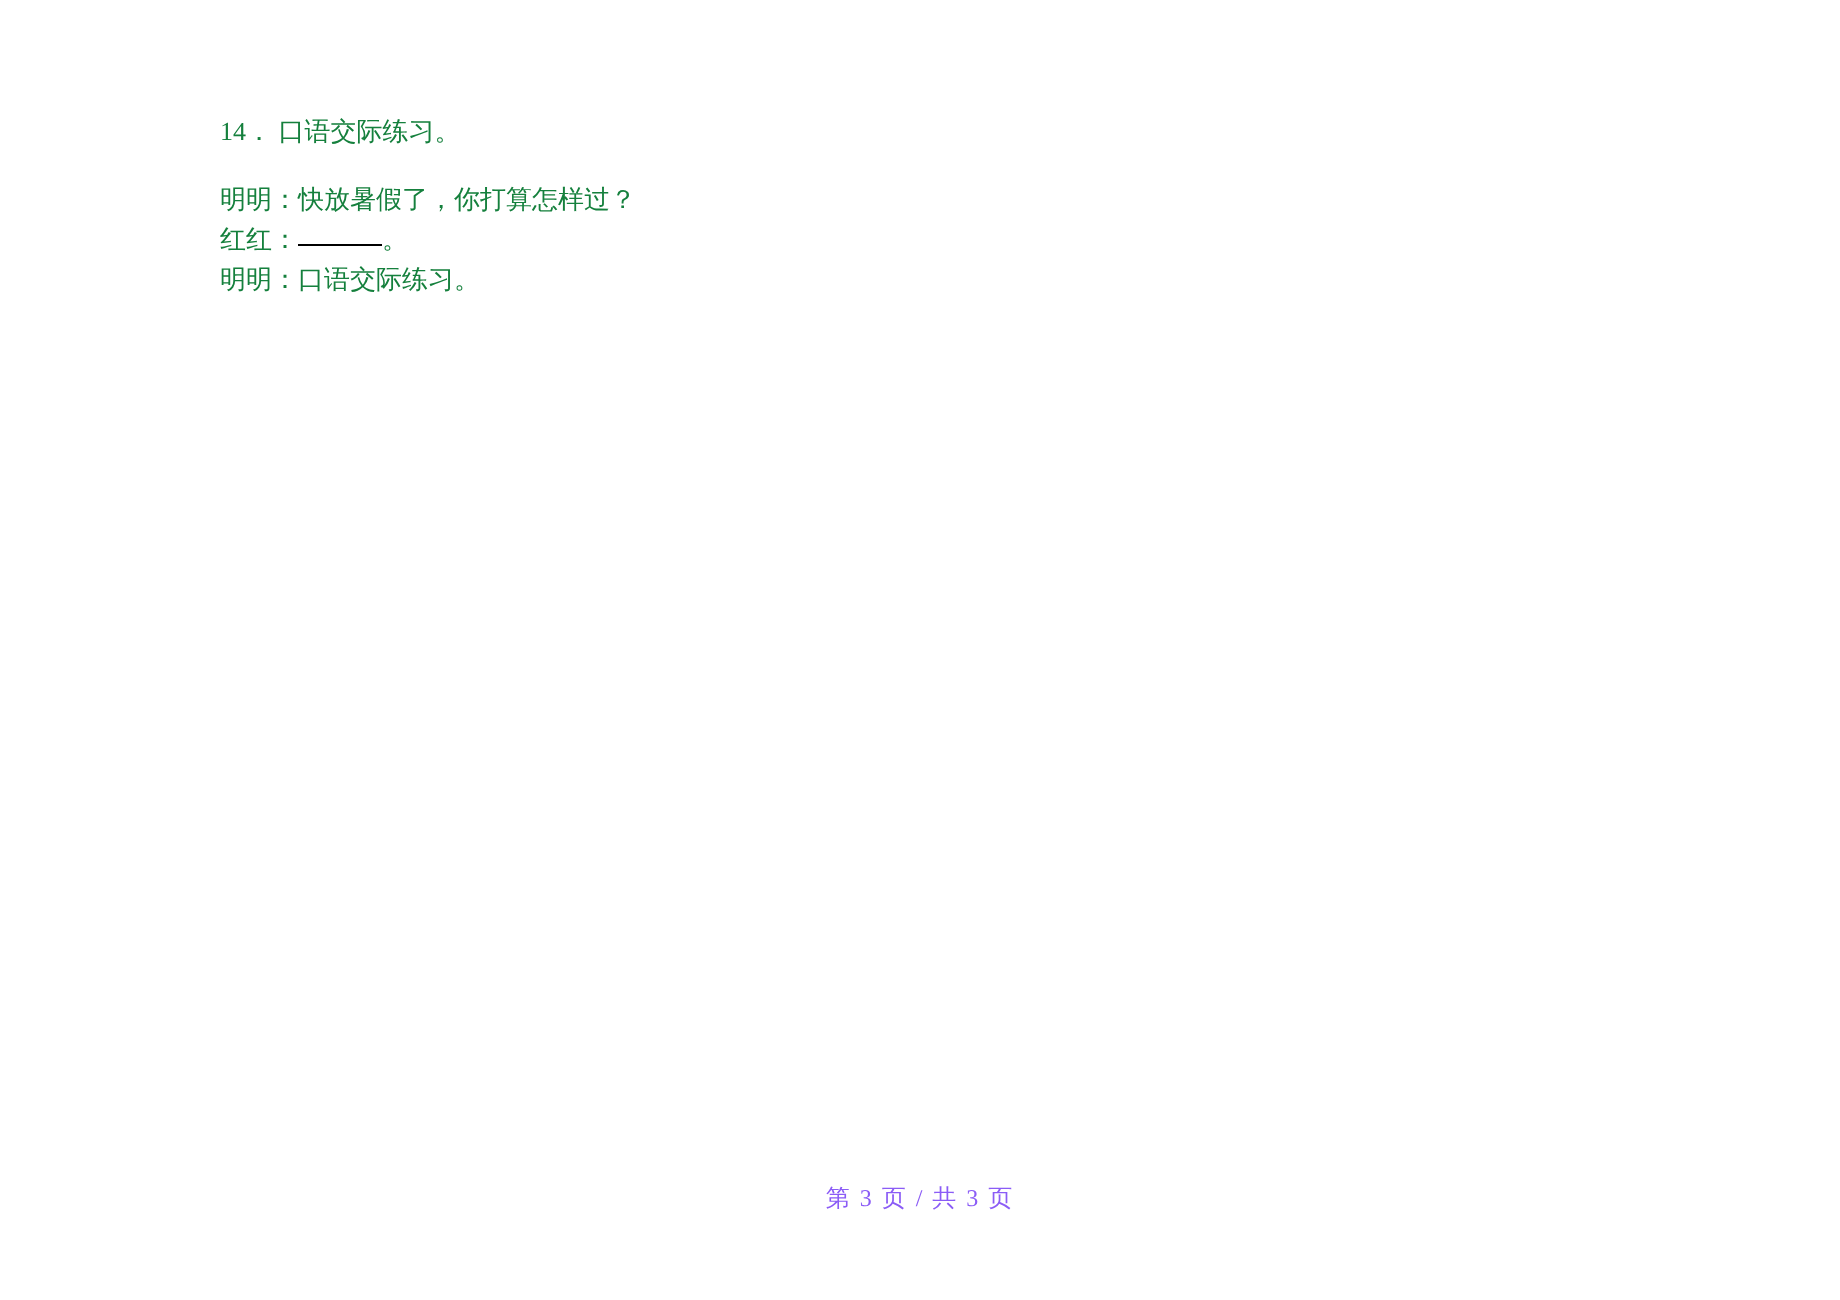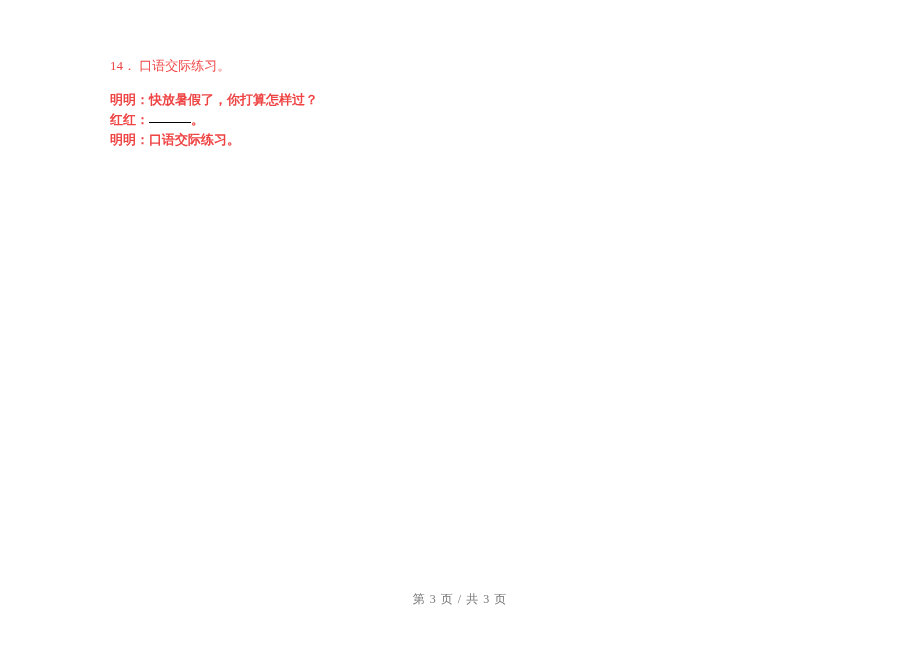--- a/index.html
+++ b/index.html
@@ -12,46 +12,45 @@
       height: 650px;
       background: #ffffff;
       font-family: "SimSun", "宋体", serif;
       position: relative;
       overflow: hidden;
     }
     .content {
       padding: 56px 110px 0 110px;
       font-size: 13px;
       line-height: 1.5;
-      color: #ef4444;
+      color: #15803d;
     }
     .question-header {
       margin-bottom: 14px;
     }
     .dialogue-line {
       margin-bottom: 0.5px;
-      font-weight: bold;
     }
     .blank {
       display: inline-block;
       border-bottom: 1px solid #000;
       width: 42px;
       height: 13px;
       vertical-align: baseline;
       position: relative;
       top: -1px;
     }
     .footer {
       position: absolute;
       bottom: 42px;
       left: 0;
       width: 100%;
       text-align: center;
       font-size: 12px;
-      color: #737373;
+      color: #8b5cf6;
       letter-spacing: 1px;
     }
   </style>
 </head>
 <body>
 
 <div class="content">
   <div class="question-header">
     <span>14．</span>
     <span>口语交际练习。</span>

